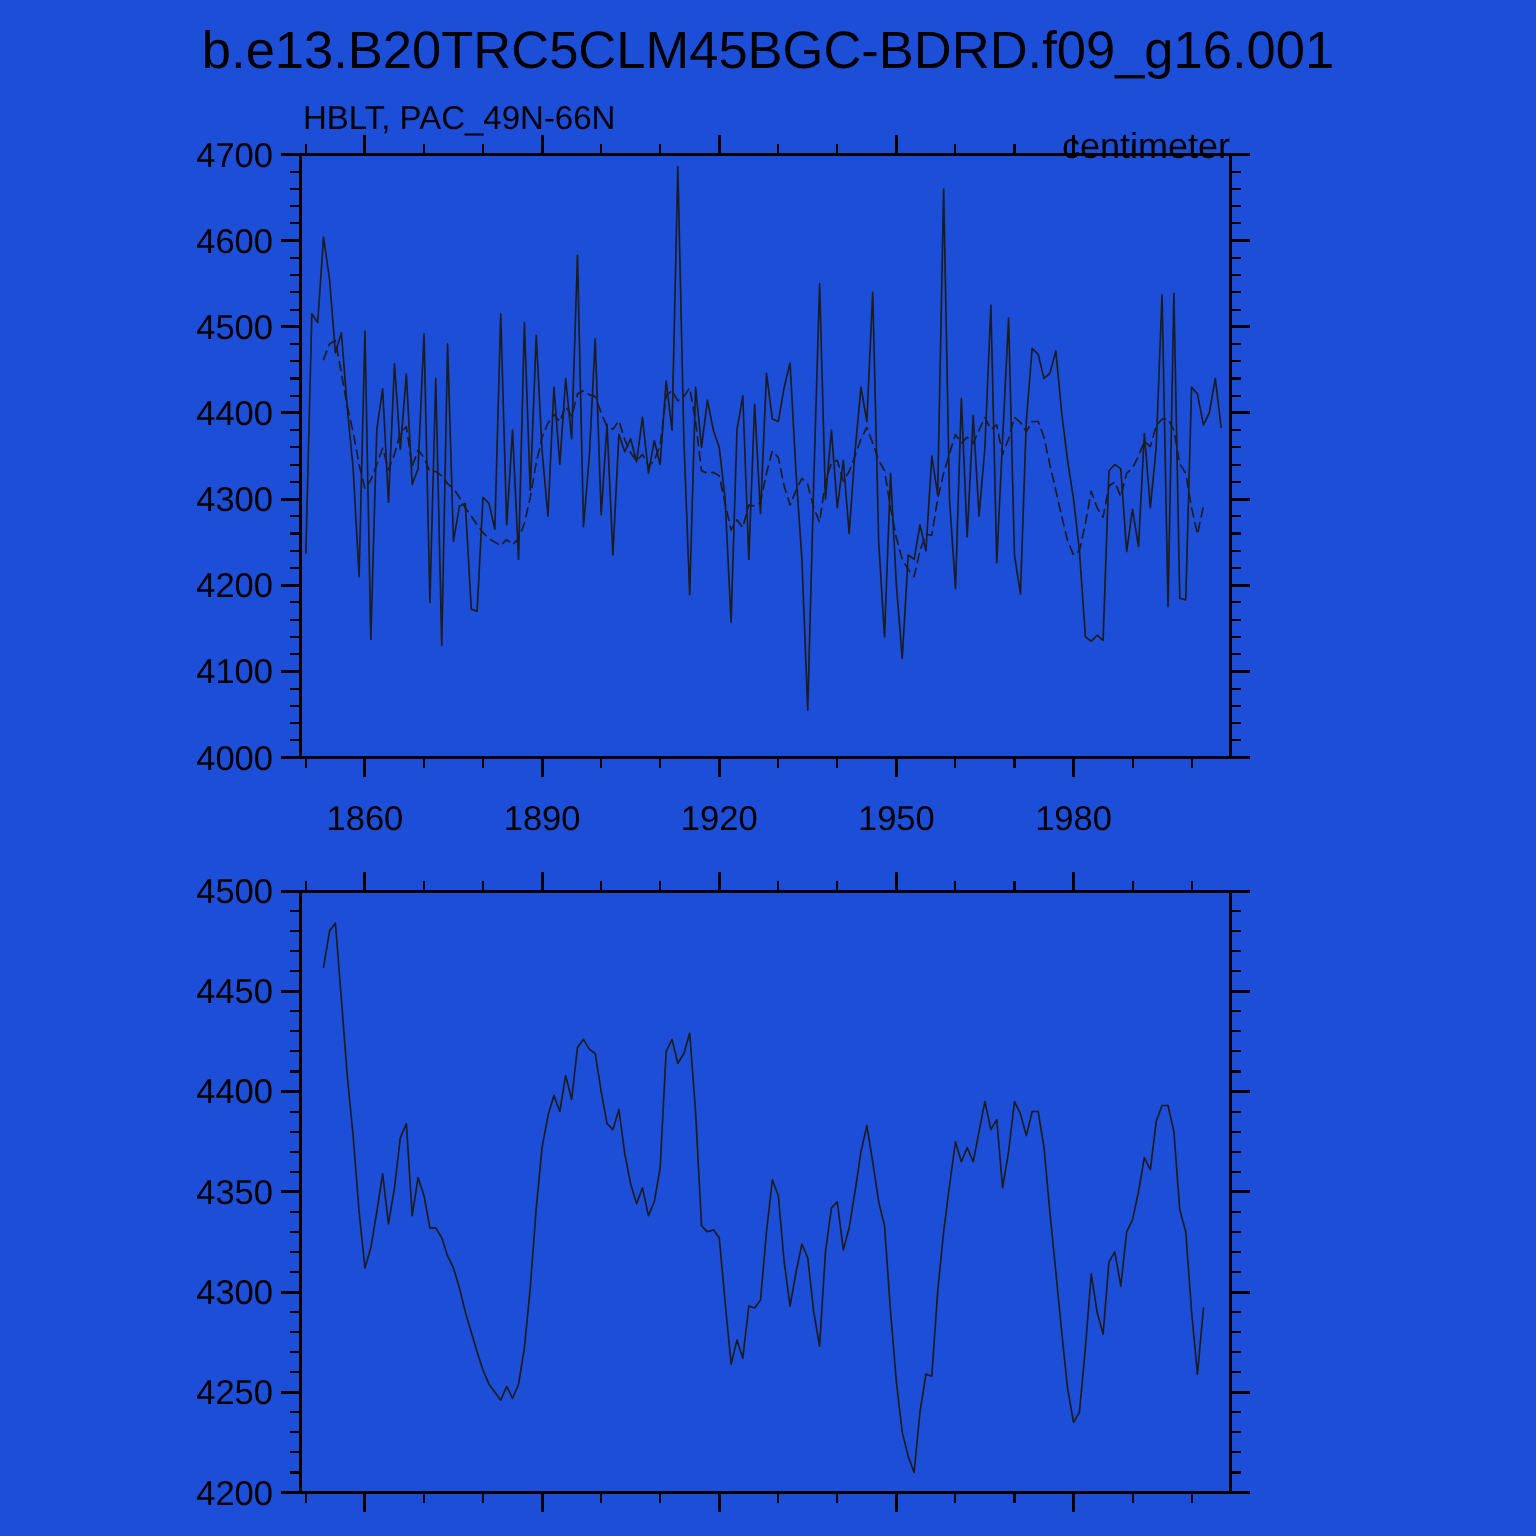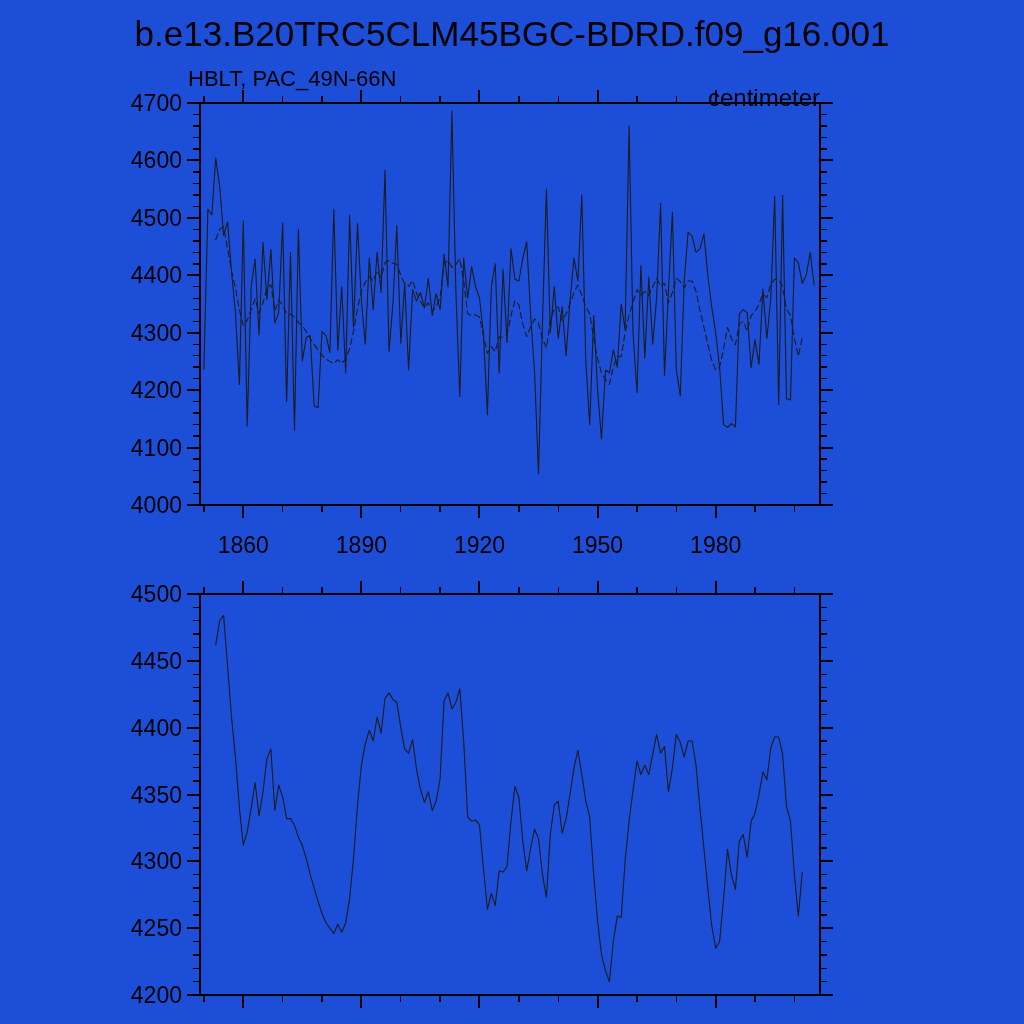--- a/index.html
+++ b/index.html
@@ -1,20 +1,20 @@
 <!DOCTYPE html>
 <html><head>
 <meta charset="utf-8">
 <style>
   html,body{margin:0;padding:0;background:#fff;}
   #page{position:relative;width:1024px;height:1024px;background:#1d4ed8;overflow:hidden;
         font-family:"Liberation Sans",sans-serif;color:#000;}
   #title{position:absolute;left:0;right:0;top:14px;text-align:center;font-size:35px;
          font-weight:400;letter-spacing:0px;}
-  #lbl-left{position:absolute;left:188px;top:66px;font-size:22px;}
+  #lbl-left{position:absolute;left:202px;top:66px;font-size:22px;}
   #lbl-right{position:absolute;right:204px;top:68px;font-size:24px;margin-top:16px;}
   #chart{position:absolute;left:0;top:0;}
   .frame{fill:none;stroke:#000;stroke-width:2;}
   .ticks line.major{stroke:#000;stroke-width:2;}
   .ticks line.minor{stroke:#000;stroke-width:1.4;}
   .curve{stroke:#1c1c1c;stroke-width:1.1;fill:none;stroke-linejoin:round;stroke-linecap:round;}
   .dashed{stroke-dasharray:6 4;}
   .ticklabel{font-family:"Liberation Sans",sans-serif;font-size:23px;fill:#000;}
 </style>
 </head>

